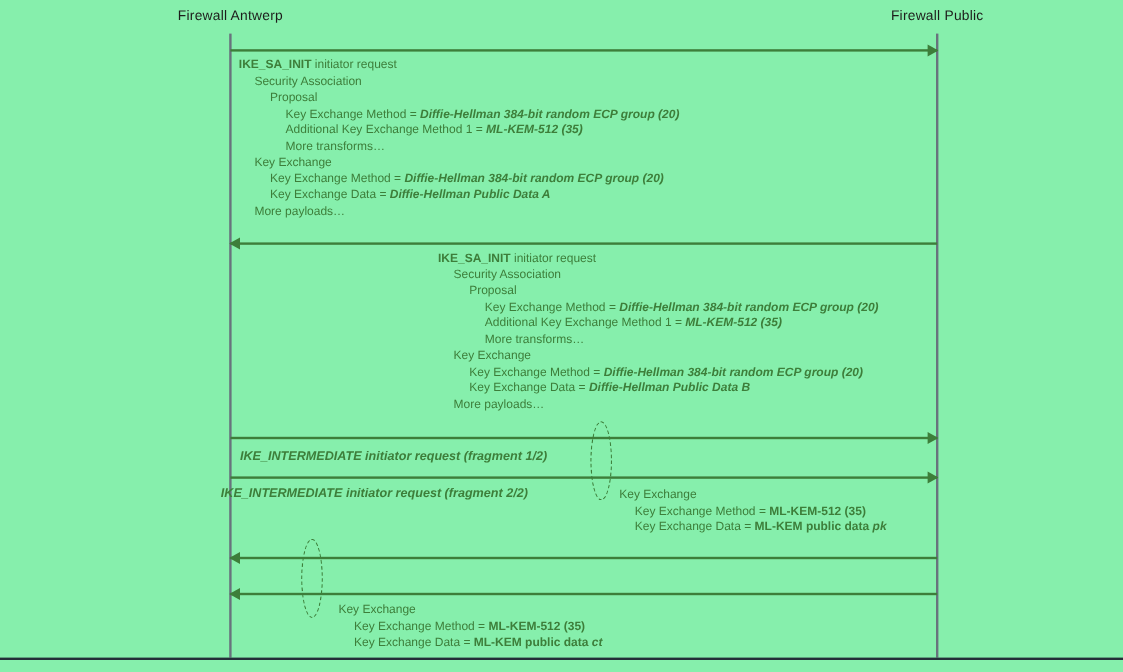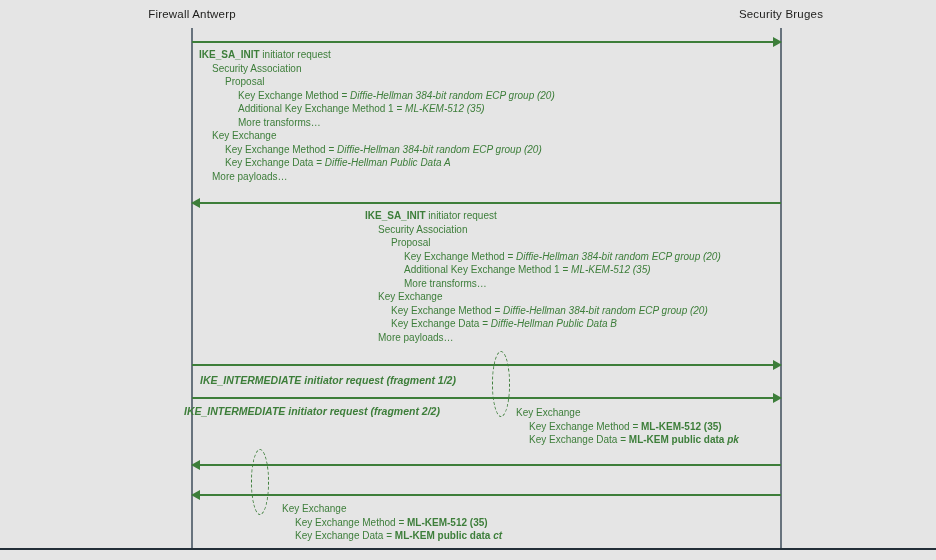--- a/index.html
+++ b/index.html
@@ -1,17 +1,17 @@
 <!DOCTYPE html>
 <html style="--green: #3d7e3a; --lifeline: #68737d; --bottom-rule: #232f38; --actor-text: #1d1d1b;"><head>
 <meta charset="utf-8">
 <style>
   html,body{margin:0;padding:0;background:#ffffff;}
   .canvas{
-    position:relative;width:936px;height:560px;background:#e5e5e5;
+    position:relative;width:936px;height:560px;background:#86efac;
     font-family:"Liberation Sans",sans-serif;overflow:hidden;
   }
   .actor-label{
     position:absolute;top:8px;width:220px;text-align:center;
     font-size:11.5px;color:var(--actor-text,#1d1d1b);letter-spacing:.2px;
   }
   .lifeline{
     position:absolute;top:28px;height:520px;width:2px;
     background:var(--lifeline,#68737d);
   }
@@ -26,21 +26,21 @@
   .ah.r{right:-1px;border-left:9px solid var(--green,#3d7e3a);}
   .ah.l{left:-1px;border-right:9px solid var(--green,#3d7e3a);}
   .msg{
     position:absolute;font-size:10px;line-height:13.5px;
     color:var(--green,#3d7e3a);white-space:nowrap;
   }
   .ln{min-height:13.5px;}
   .d1{padding-left:13px;}
   .d2{padding-left:26px;}
   .d3{padding-left:39px;}
-  .vi{font-style:italic;font-weight:normal;}
+  .vi{font-style:italic;font-weight:bold;}
   .vb{font-weight:bold;}
   .vbi{font-weight:bold;font-style:italic;}
   .frag{
     position:absolute;font-size:10.5px;line-height:13px;font-style:italic;
     color:var(--green,#3d7e3a);white-space:nowrap;font-weight:bold;
   }
   .ellipse{
     position:absolute;width:18px;height:66px;border:1.5px dashed var(--green,#3d7e3a);
     border-radius:50%;background:transparent;box-sizing:border-box;
   }
@@ -48,21 +48,21 @@
     position:absolute;left:0;top:548px;width:936px;height:2px;
     background:var(--bottom-rule,#232f38);
   }
 </style>
 </head>
 <body>
 
 <div class="canvas">
 
   <div class="actor-label" style="left:82px;">Firewall Antwerp</div>
-  <div class="actor-label" style="left:671px;">Security Bruges</div>
+  <div class="actor-label" style="left:671px;">Firewall Public</div>
 
   <div class="lifeline" style="left:191px;"></div>
   <div class="lifeline" style="left:780px;"></div>
 
   <div class="arrow" style="top:41px;">
       <span class="ah r"></span>
     </div>
   <div class="arrow" style="top:202px;">
       <span class="ah l"></span>
     </div>

